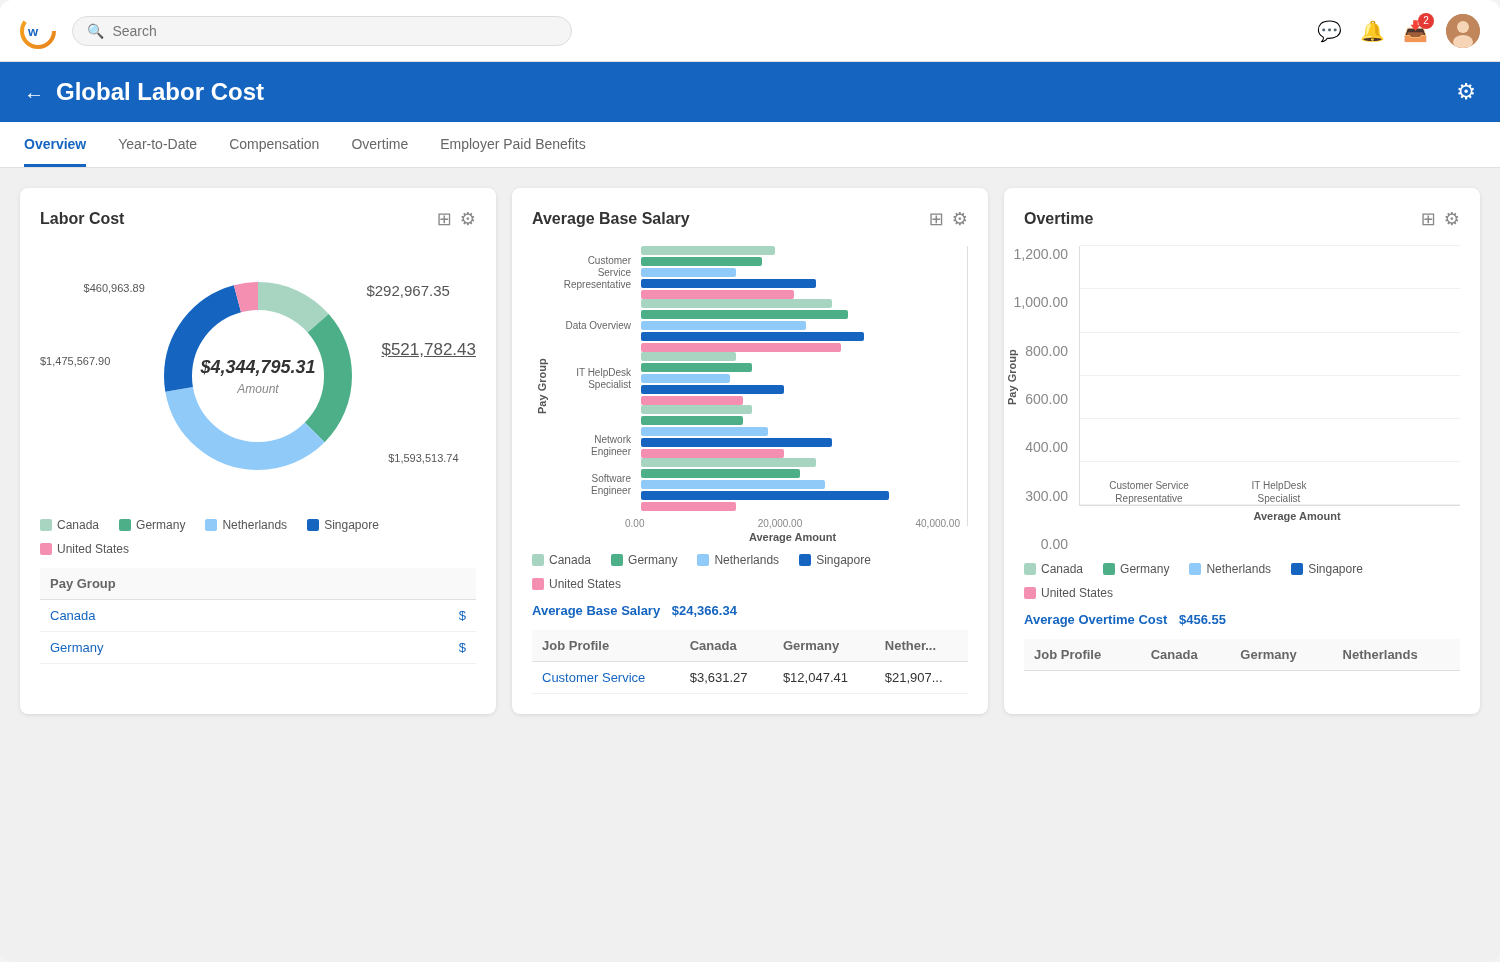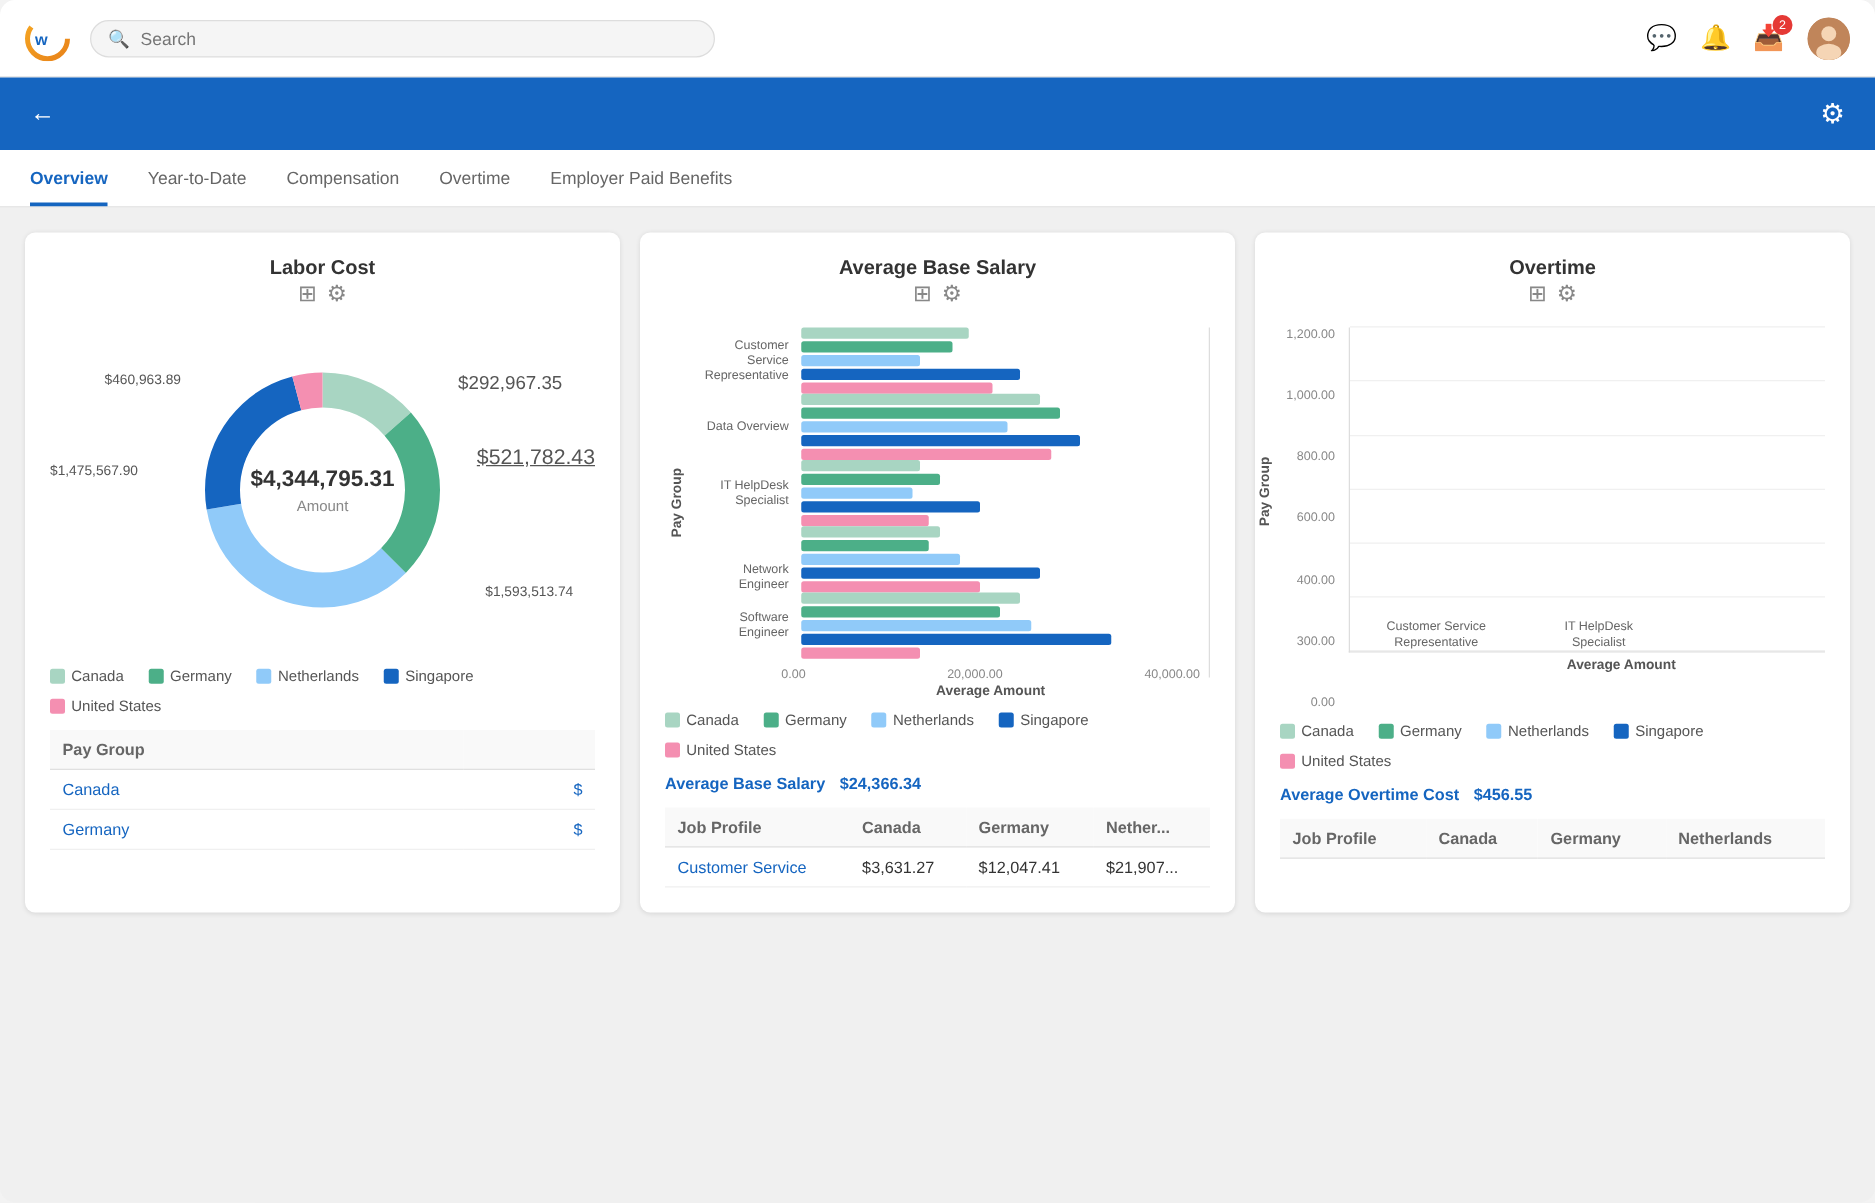--- a/index.html
+++ b/index.html
@@ -104,36 +104,36 @@
       padding: 20px;
       box-shadow: 0 1px 4px rgba(0,0,0,0.1);
       flex: 1;
       min-width: 0;
     }
     .card-header {
       display: flex;
       align-items: center;
       justify-content: space-between;
       margin-bottom: 16px;
-      flex-direction: column;
     }
     .card-title { font-size: 16px; font-weight: 600; color: #333; }
     .card-icons { display: flex; gap: 8px; color: #888; font-size: 18px; cursor: pointer; }
 
     
     .donut-container {
       display: flex;
       justify-content: center;
       align-items: center;
       position: relative;
       height: 260px;
     }
     .donut-center {
       position: absolute;
       text-align: center;
+      font-style: italic;
     }
     .donut-amount { font-size: 18px; font-weight: 700; color: #333; }
     .donut-label { font-size: 12px; color: #888; margin-top: 4px; }
     .donut-segment-label {
       position: absolute;
       font-size: 11px;
       color: #555;
       font-weight: 500;
     }
 
@@ -197,21 +197,21 @@
       top: 0;
       bottom: 0;
       width: 50px;
       display: flex;
       flex-direction: column;
       justify-content: space-between;
       align-items: flex-end;
       padding-right: 6px;
       padding-bottom: 0;
     }
-    .vbar-y-label { font-size: 10px; color: #888; }
+    .vbar-y-label { font-size: 14px; color: #888; }
     .vbar-x-label { text-align: center; font-size: 11px; font-weight: 600; color: #555; margin-top: 4px; margin-left: 55px; }
     .vbar-axis-label {
       position: absolute;
       left: -40px;
       top: 50%;
       transform: rotate(-90deg) translateX(50%);
       font-size: 11px;
       color: #555;
       font-weight: 600;
       white-space: nowrap;
@@ -259,20 +259,21 @@
           <circle cx="17" cy="13" r="6" fill="#f5d5b5"></circle>
           <ellipse cx="17" cy="28" rx="10" ry="7" fill="#f5d5b5"></ellipse>
         </svg>
       </div>
     </div>
   </div>
 
   <div class="page-header">
     <div class="page-header-left">
       <span class="back-btn">←</span>
+      <span class="page-title">Global Labor Cost</span>
     </div>
     <span class="gear-icon-white">⚙</span>
   </div>
 
   <div class="tabs">
     <div class="tab active">Overview</div>
     <div class="tab">Year-to-Date</div>
     <div class="tab">Compensation</div>
     <div class="tab">Overtime</div>
     <div class="tab">Employer Paid Benefits</div>

